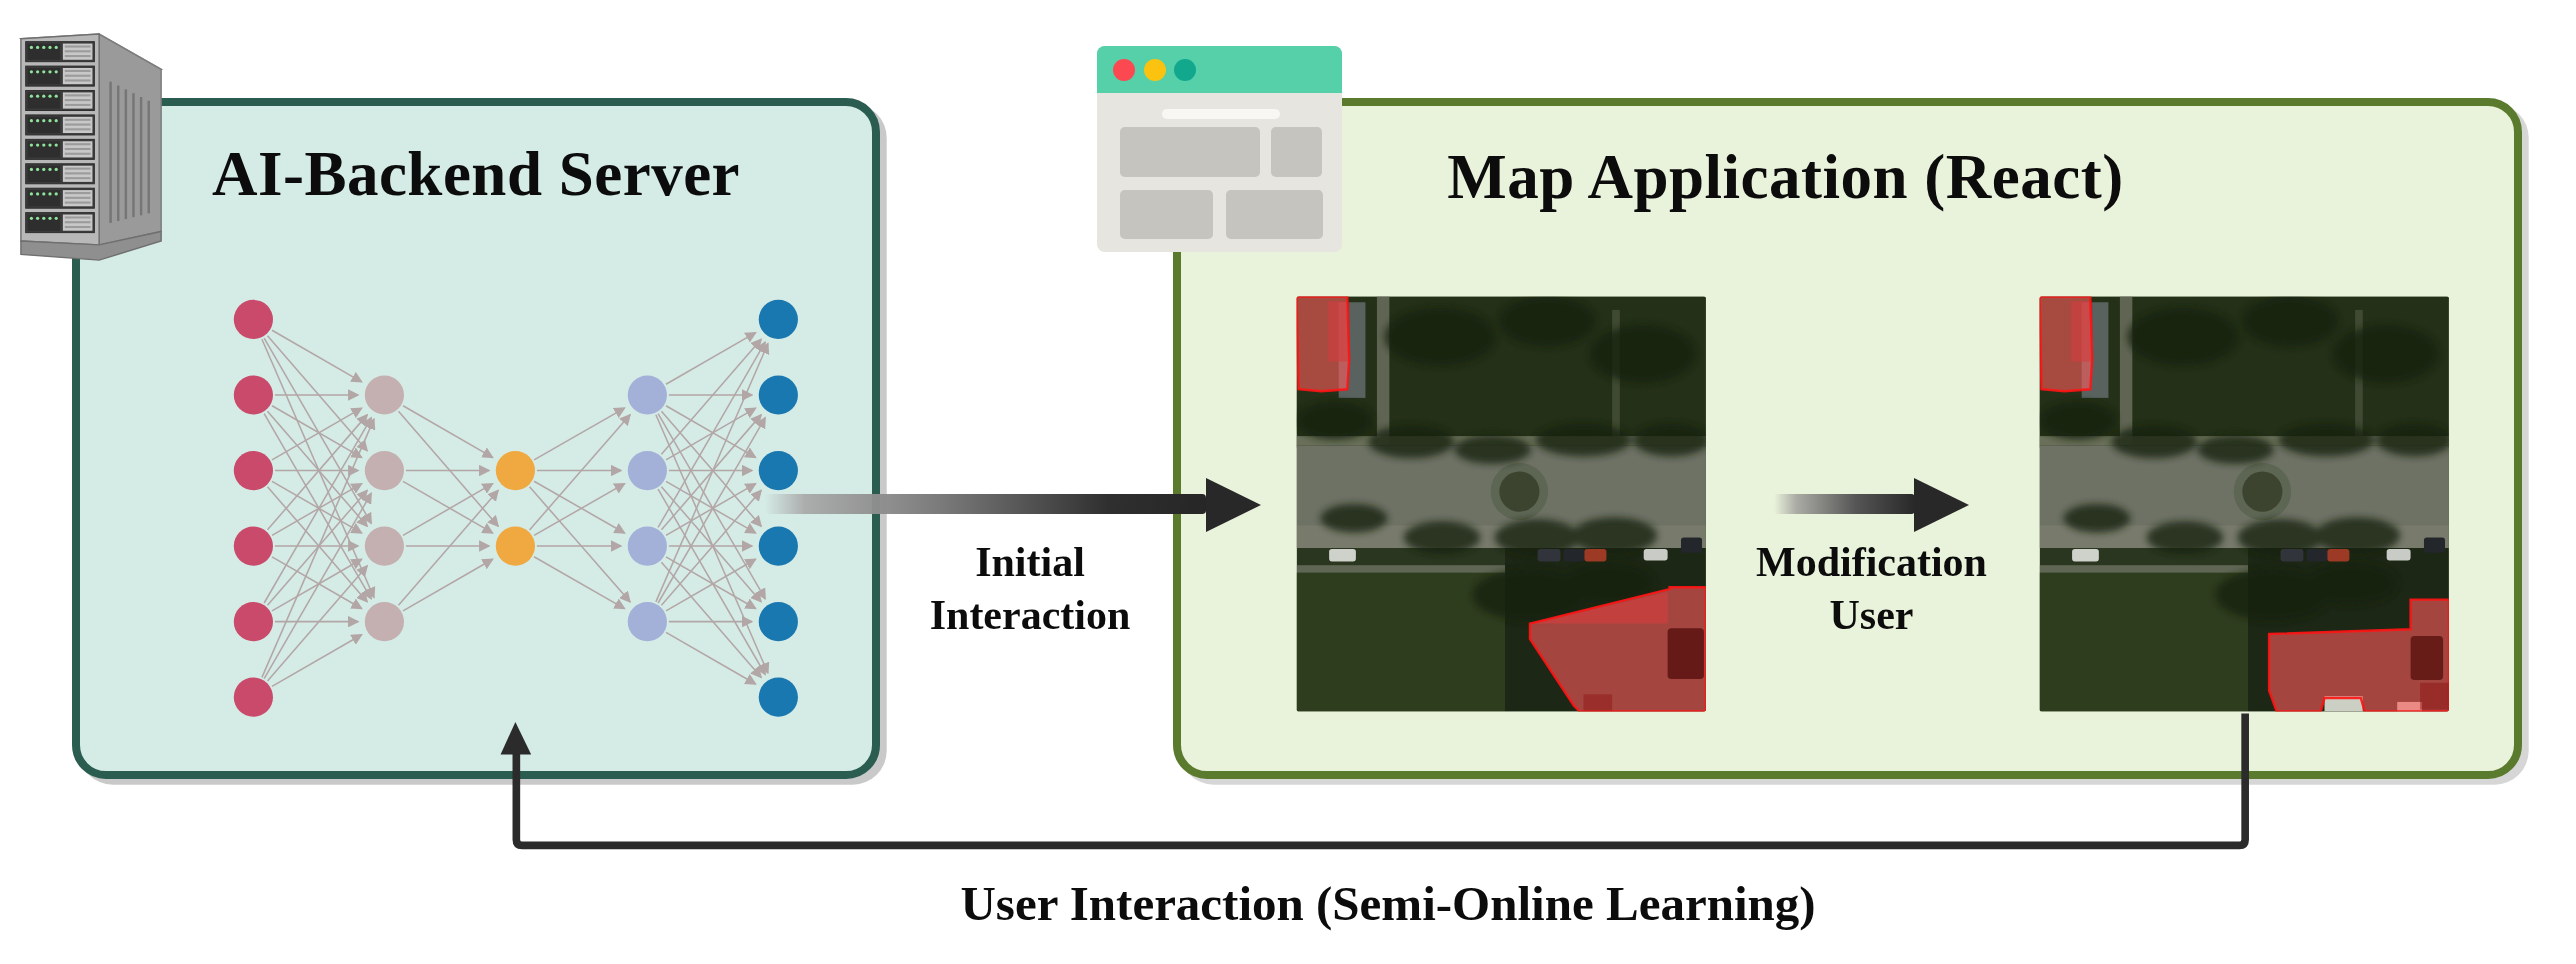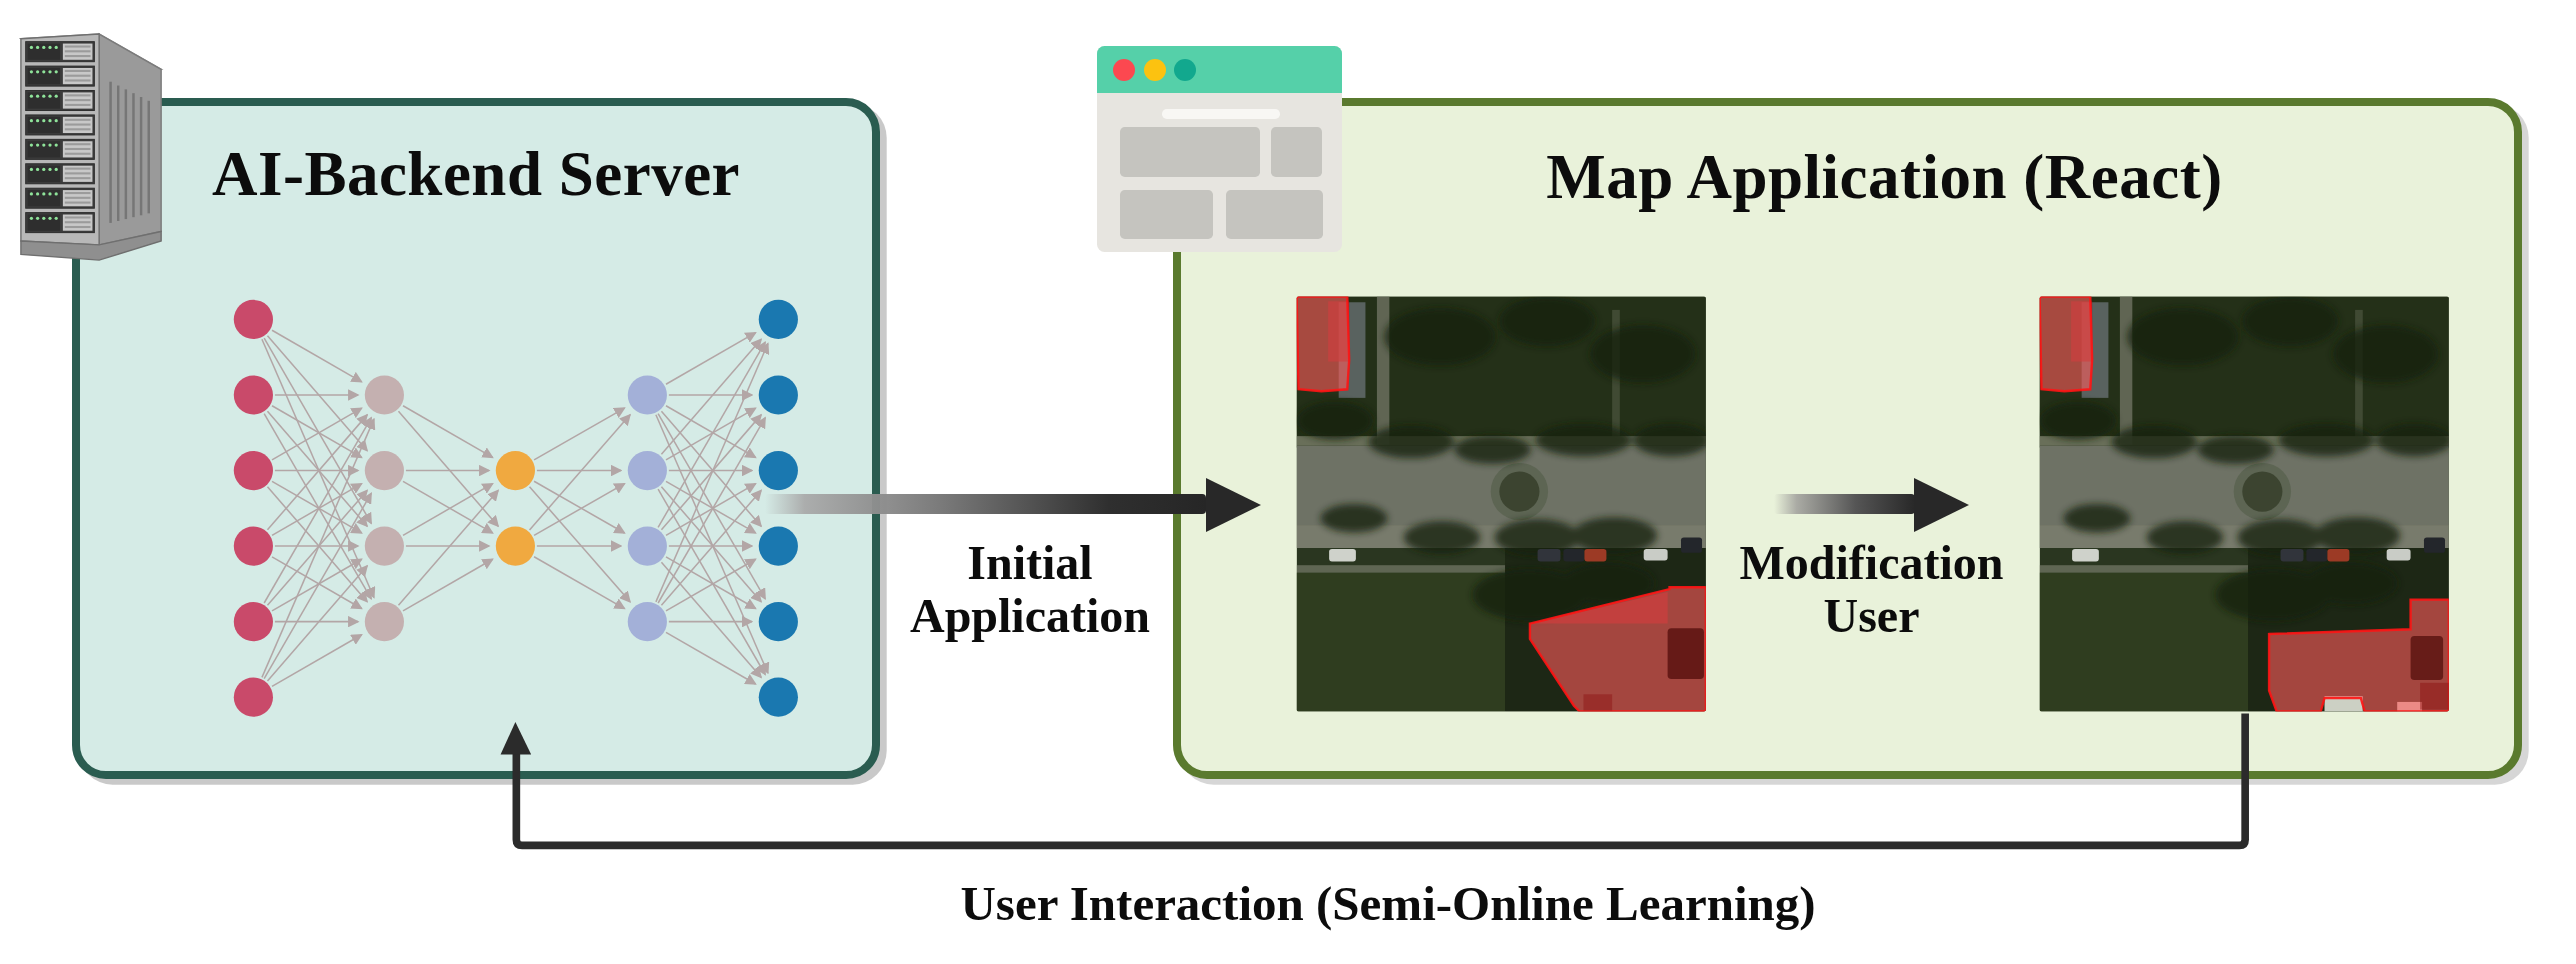--- a/index.html
+++ b/index.html
@@ -9,36 +9,36 @@
   }
   
   .big-box{position:absolute;box-sizing:border-box;border-radius:34px;z-index:1;}
   .ai-box{left:72px;top:98px;width:808px;height:681px;background:#d5ebe6;border:8.6px solid #2a5c50;
           box-shadow:6.7px 5.7px 0 rgba(120,120,120,.40);}
   .map-box{left:1173px;top:98px;width:1349px;height:681px;background:#e9f2da;border:8.6px solid #5a7a2e;
           box-shadow:6.7px 5.7px 0 rgba(120,120,120,.30);}
   .box-title{position:absolute;z-index:6;text-align:center;font-weight:700;color:#0c0c0c;
              font-size:63px;line-height:67px;letter-spacing:0.5px;}
   .ai-title{left:72px;top:141px;width:808px;}
-  .map-title{left:1210px;top:144px;width:1349px;}
+  .map-title{left:1111px;top:144px;width:1349px;}
   
   .overlay{position:absolute;left:0;top:0;width:2576px;height:965px;z-index:3;pointer-events:none;}
   
   .arrow-body{position:absolute;height:20px;z-index:5;border-radius:3.8px;}
   .ip-body{left:765px;top:494px;width:441px;
     background:linear-gradient(90deg,rgba(178,178,178,0) 0%,rgba(168,168,168,.92) 9%,#7a7a7a 40%,#2f2f2f 78%,#262626 100%);}
   .um-body{left:1774px;top:494px;width:141px;
     background:linear-gradient(90deg,rgba(195,195,190,0) 0%,rgba(165,165,160,.92) 16%,#555555 58%,#282828 100%);}
   .arrow-head{position:absolute;width:0;height:0;z-index:5;
     border-top:27px solid transparent;border-bottom:27px solid transparent;}
   .ip-head{left:1206px;top:478px;border-left:55px solid #282828;}
   .um-head{left:1914px;top:478px;border-left:55px solid #282828;}
   
   .flow-label{position:absolute;z-index:6;text-align:center;font-weight:700;color:#0c0c0c;
-              font-size:48px;line-height:53px;}
+              font-size:42px;line-height:53px;}
   .ip-label{left:839px;top:536px;width:382px;}
   .um-label{left:1661px;top:536px;width:421px;}
   .fb-label{left:862px;top:880px;width:1052px;font-size:49px;line-height:48px;}
   
   .browser{position:absolute;left:1097px;top:46px;width:245px;height:206px;border-radius:7.6px;
            overflow:hidden;z-index:4;background:#e7e5e0;}
   .browser-bar{height:47px;background:#55d0a9;display:flex;align-items:center;padding-left:16.3px;}
   .browser-dot{width:22px;height:22px;border-radius:50%;margin-right:8.6px;}
   .browser-pill{position:absolute;left:65px;top:63px;width:118px;height:9.6px;border-radius:4.8px;background:#f8f7f4;}
   .browser-block{position:absolute;background:#c5c4bf;border-radius:4.8px;}
@@ -230,21 +230,21 @@
     </g>
   </svg>
 
   <div class="arrow-body ip-body"></div>
   <div class="arrow-head ip-head"></div>
   <div class="arrow-body um-body"></div>
   <div class="arrow-head um-head"></div>
 
   <div class="flow-label ip-label">
     <div>Initial</div>
-    <div>Application</div>
+    <div>Interaction</div>
   </div>
   <div class="flow-label um-label">
     <div>Modification</div>
     <div>User</div>
   </div>
   <div class="flow-label fb-label">User Interaction (Semi-Online Learning)</div>
 
   <div class="browser">
     <div class="browser-bar">
       <div class="browser-dot" style="background:#fc4850"></div>

